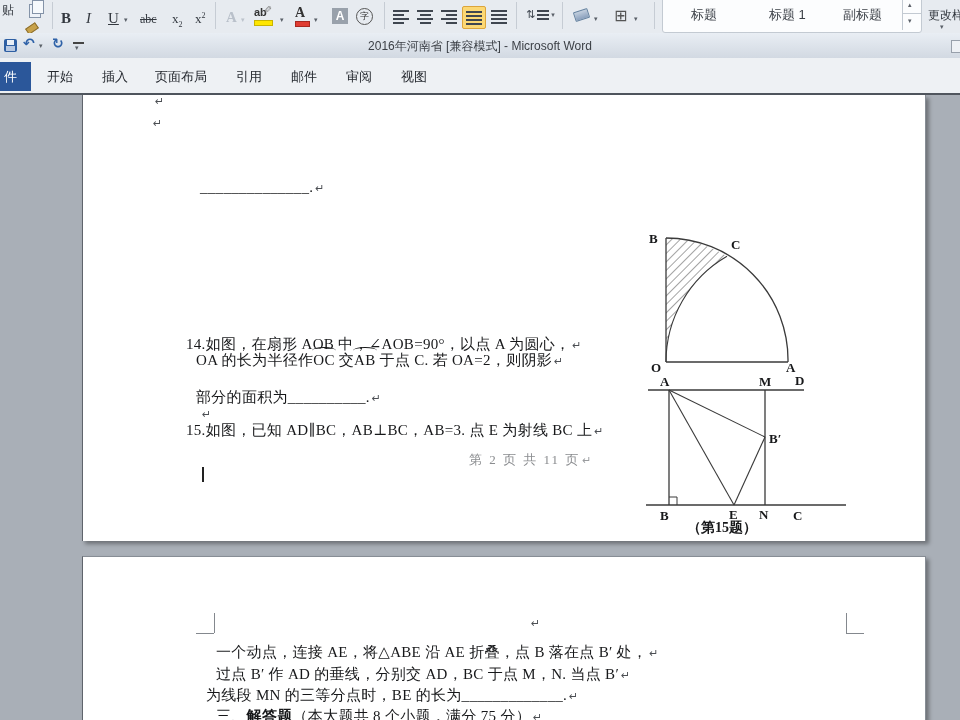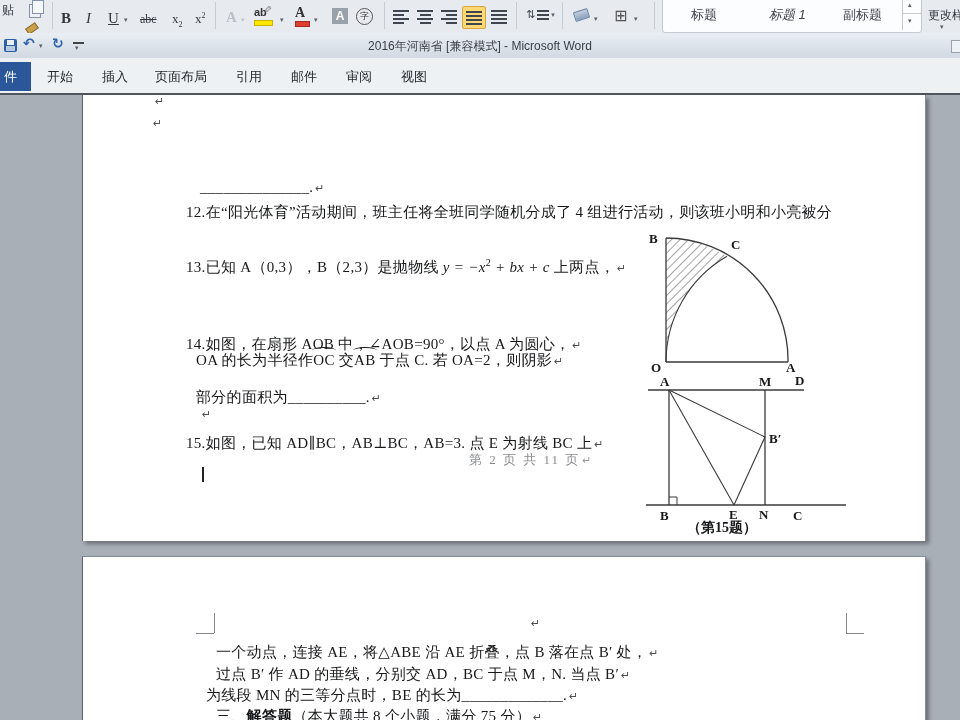--- a/index.html
+++ b/index.html
@@ -182,21 +182,21 @@
     <div class="abs" style="left:574px;top:10px;">
         <div class="icon-bucket"></div>
       </div>
     <span class="abs caret" style="left:594px;top:15px;">▾</span>
     <span class="abs" style="left:614px;top:6px;font-size:16px;color:#555;">⊞</span>
     <span class="abs caret" style="left:634px;top:15px;">▾</span>
     <div class="rsep" style="left:654px;"></div>
 
     <div class="styles-box">
       <span class="style-item" style="left:28px;">标题</span>
-      <span class="style-item" style="left:106px;font-style:italic;">标题 1</span>
+      <span class="style-item" style="left:106px;">标题 1</span>
       <span class="style-item" style="left:180px;">副标题</span>
       <div class="gallery-scroll">
         <span style="top:4px;">▴</span>
         <div style="position:absolute;left:0;top:16px;width:18px;border-top:1px solid #c3cad2;"></div>
         <span style="top:20px;">▾</span>
       </div>
     </div>
     <div class="chgstyles">
       <span style="position:absolute;left:2px;top:7px;white-space:nowrap;">更改样</span>
       <span class="caret" style="position:absolute;left:14px;top:23px;">▾</span>
@@ -229,38 +229,34 @@
   <div class="docarea">
 
     <div class="page page1">
       <span class="dline pil" style="left:70px;top:0;">↵</span>
       <span class="dline pil" style="left:68px;top:22px;">↵</span>
 
       <div class="dline" style="left:117px;top:84px;">
         <span>______________.</span><span class="pil">↵</span>
       </div>
 
-      <div class="dline" style="left:103px;top:108px;">12.在“阳光体育”活动期间，班主任将全班同学随机分成了 4 组进行活动，则该班小明和小亮被分</div>
-
-      <div class="dline" style="left:103px;top:162px;">
-        <span>13.</span><span>已知 A（0,3），B（2,3）是抛物线 </span><span class="mi">y = −x</span><sup style="font-size:10px;">2</sup><span class="mi"> + bx + c</span><span> 上两点，</span><span class="pil">↵</span>
-      </div>
+
 
       <div class="dline" style="left:103px;top:240px;">
         <span>14.如图，在扇形 AOB 中，∠AOB=90°，以点 A 为圆心，</span><span class="pil">↵</span>
       </div>
       <div class="dline" style="left:113px;top:256px;">
         <span>OA 的长为半径作</span><span class="arc">OC</span><span> 交</span><span class="arc">AB</span><span> 于点 C. 若 OA=2，则阴影</span><span class="pil">↵</span>
       </div>
       <div class="dline" style="left:113px;top:293px;">
         <span>部分的面积为__________.</span><span class="pil">↵</span>
       </div>
       <span class="dline pil" style="left:117px;top:313px;">↵</span>
 
-      <div class="dline" style="left:103px;top:339px;">
+      <div class="dline" style="left:103px;top:326px;">
         <span>15.如图，已知 AD∥BC，AB⊥BC，AB=3. 点 E 为射线 BC 上</span><span class="pil">↵</span>
       </div>
 
       <div class="dline footer-line" style="left:386px;top:356px;">
         <span>第 2 页 共 11 页</span><span class="pil" style="color:#9a9c9f;">↵</span>
       </div>
 
       <div class="cursor" style="left:119px;top:372px;"></div>
 
       <svg class="abs" style="left:563px;top:127px;" width="160" height="150" viewBox="0 0 160 150">

